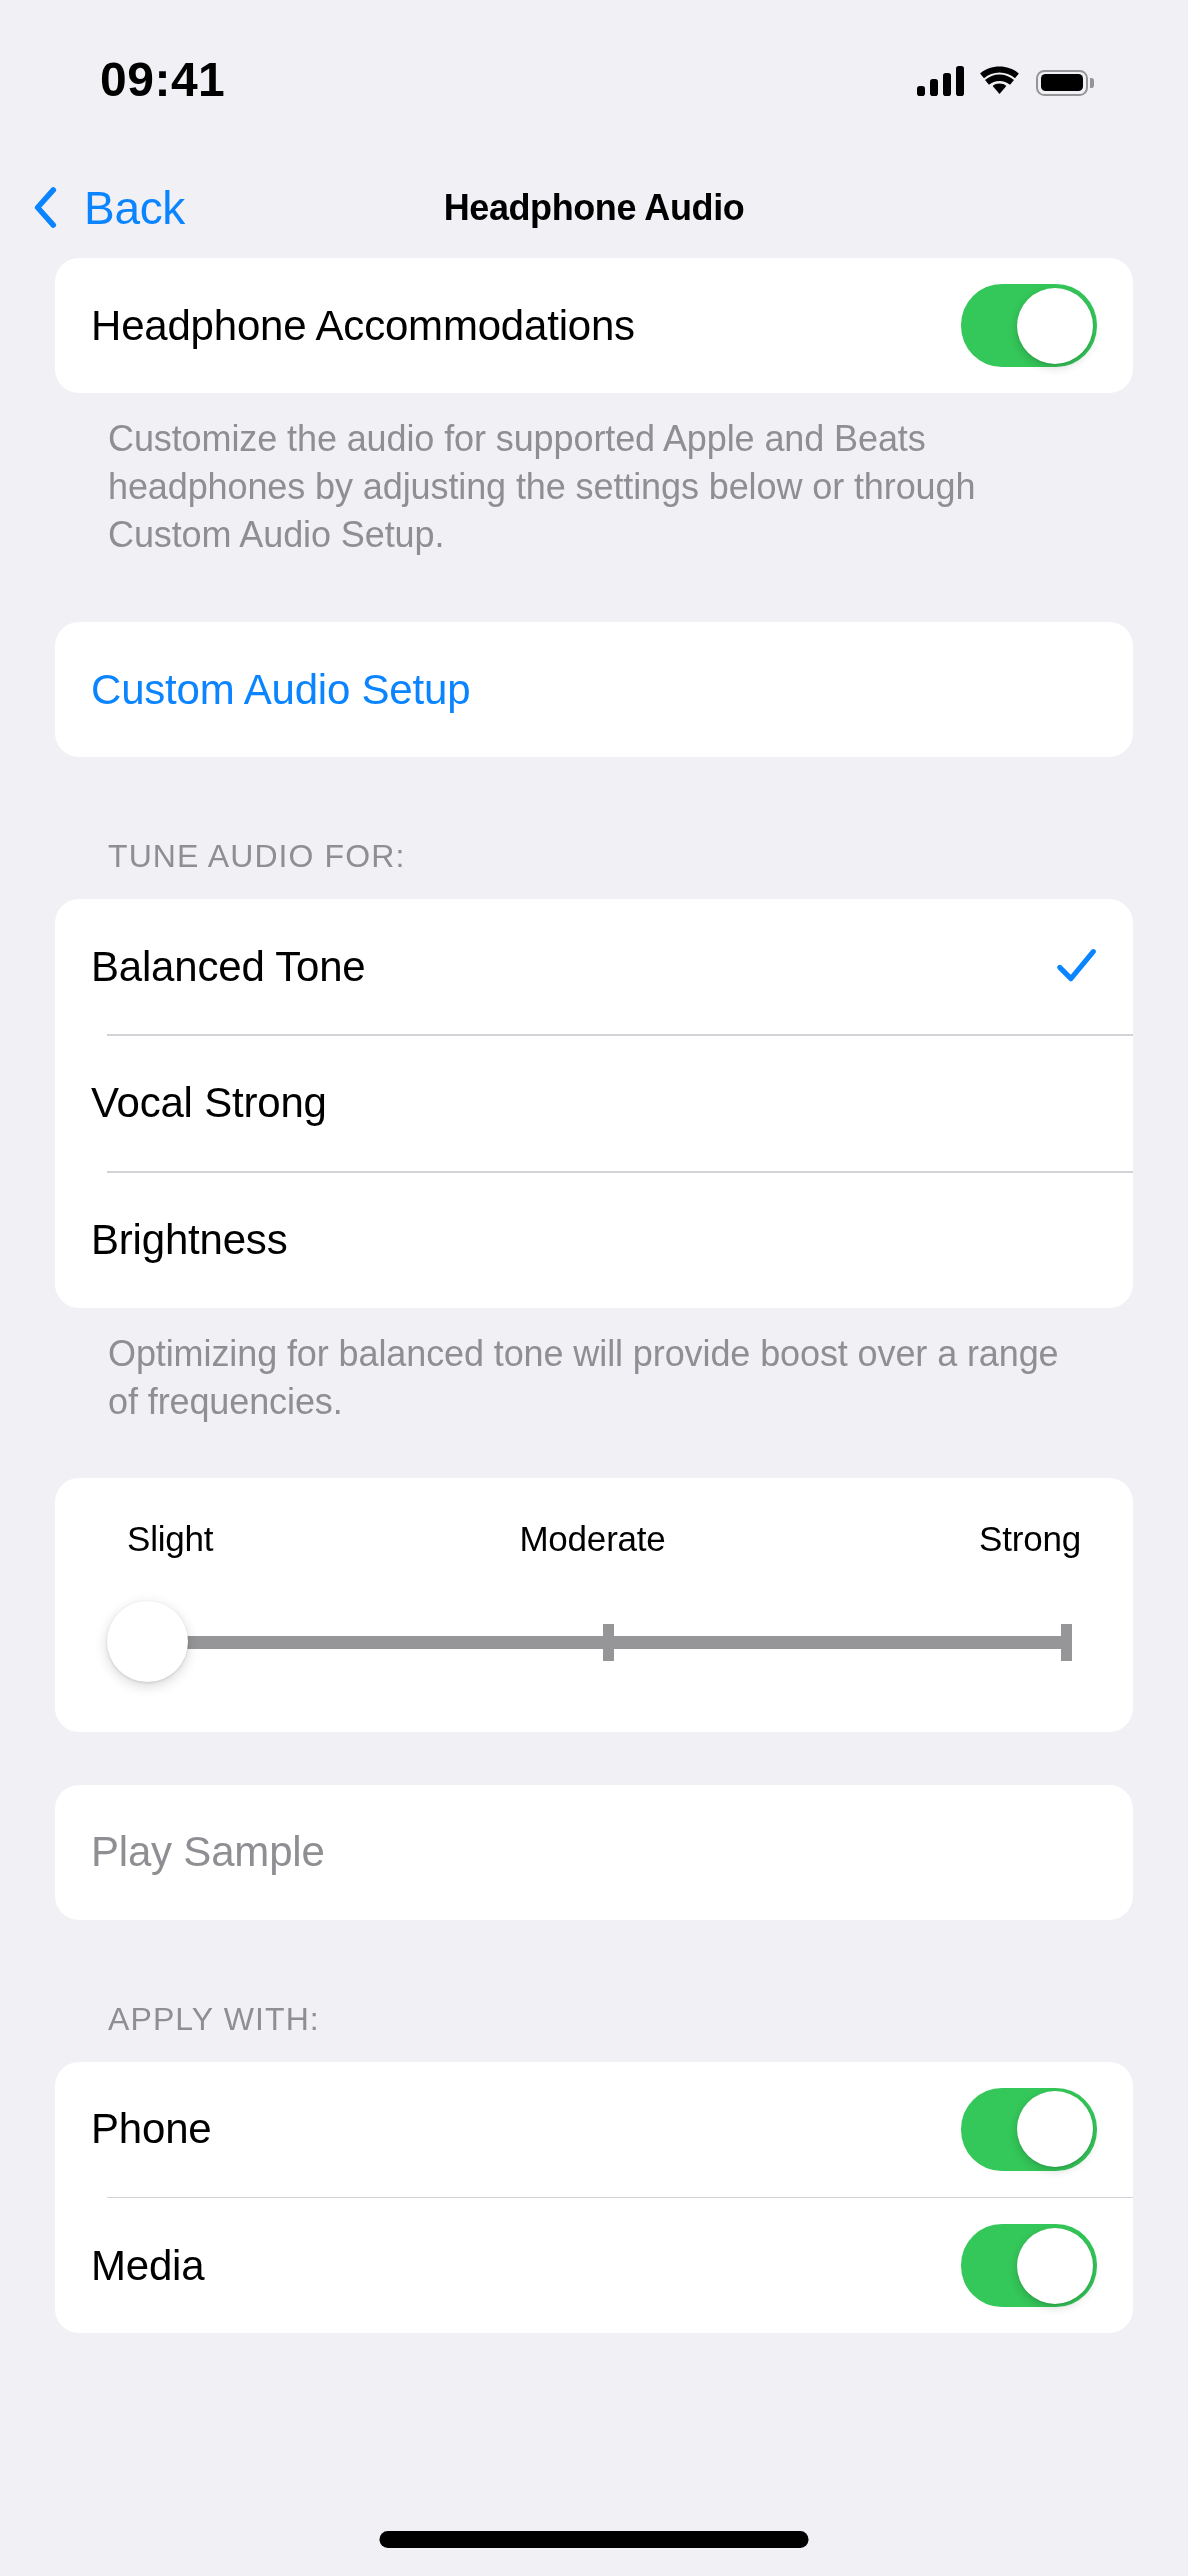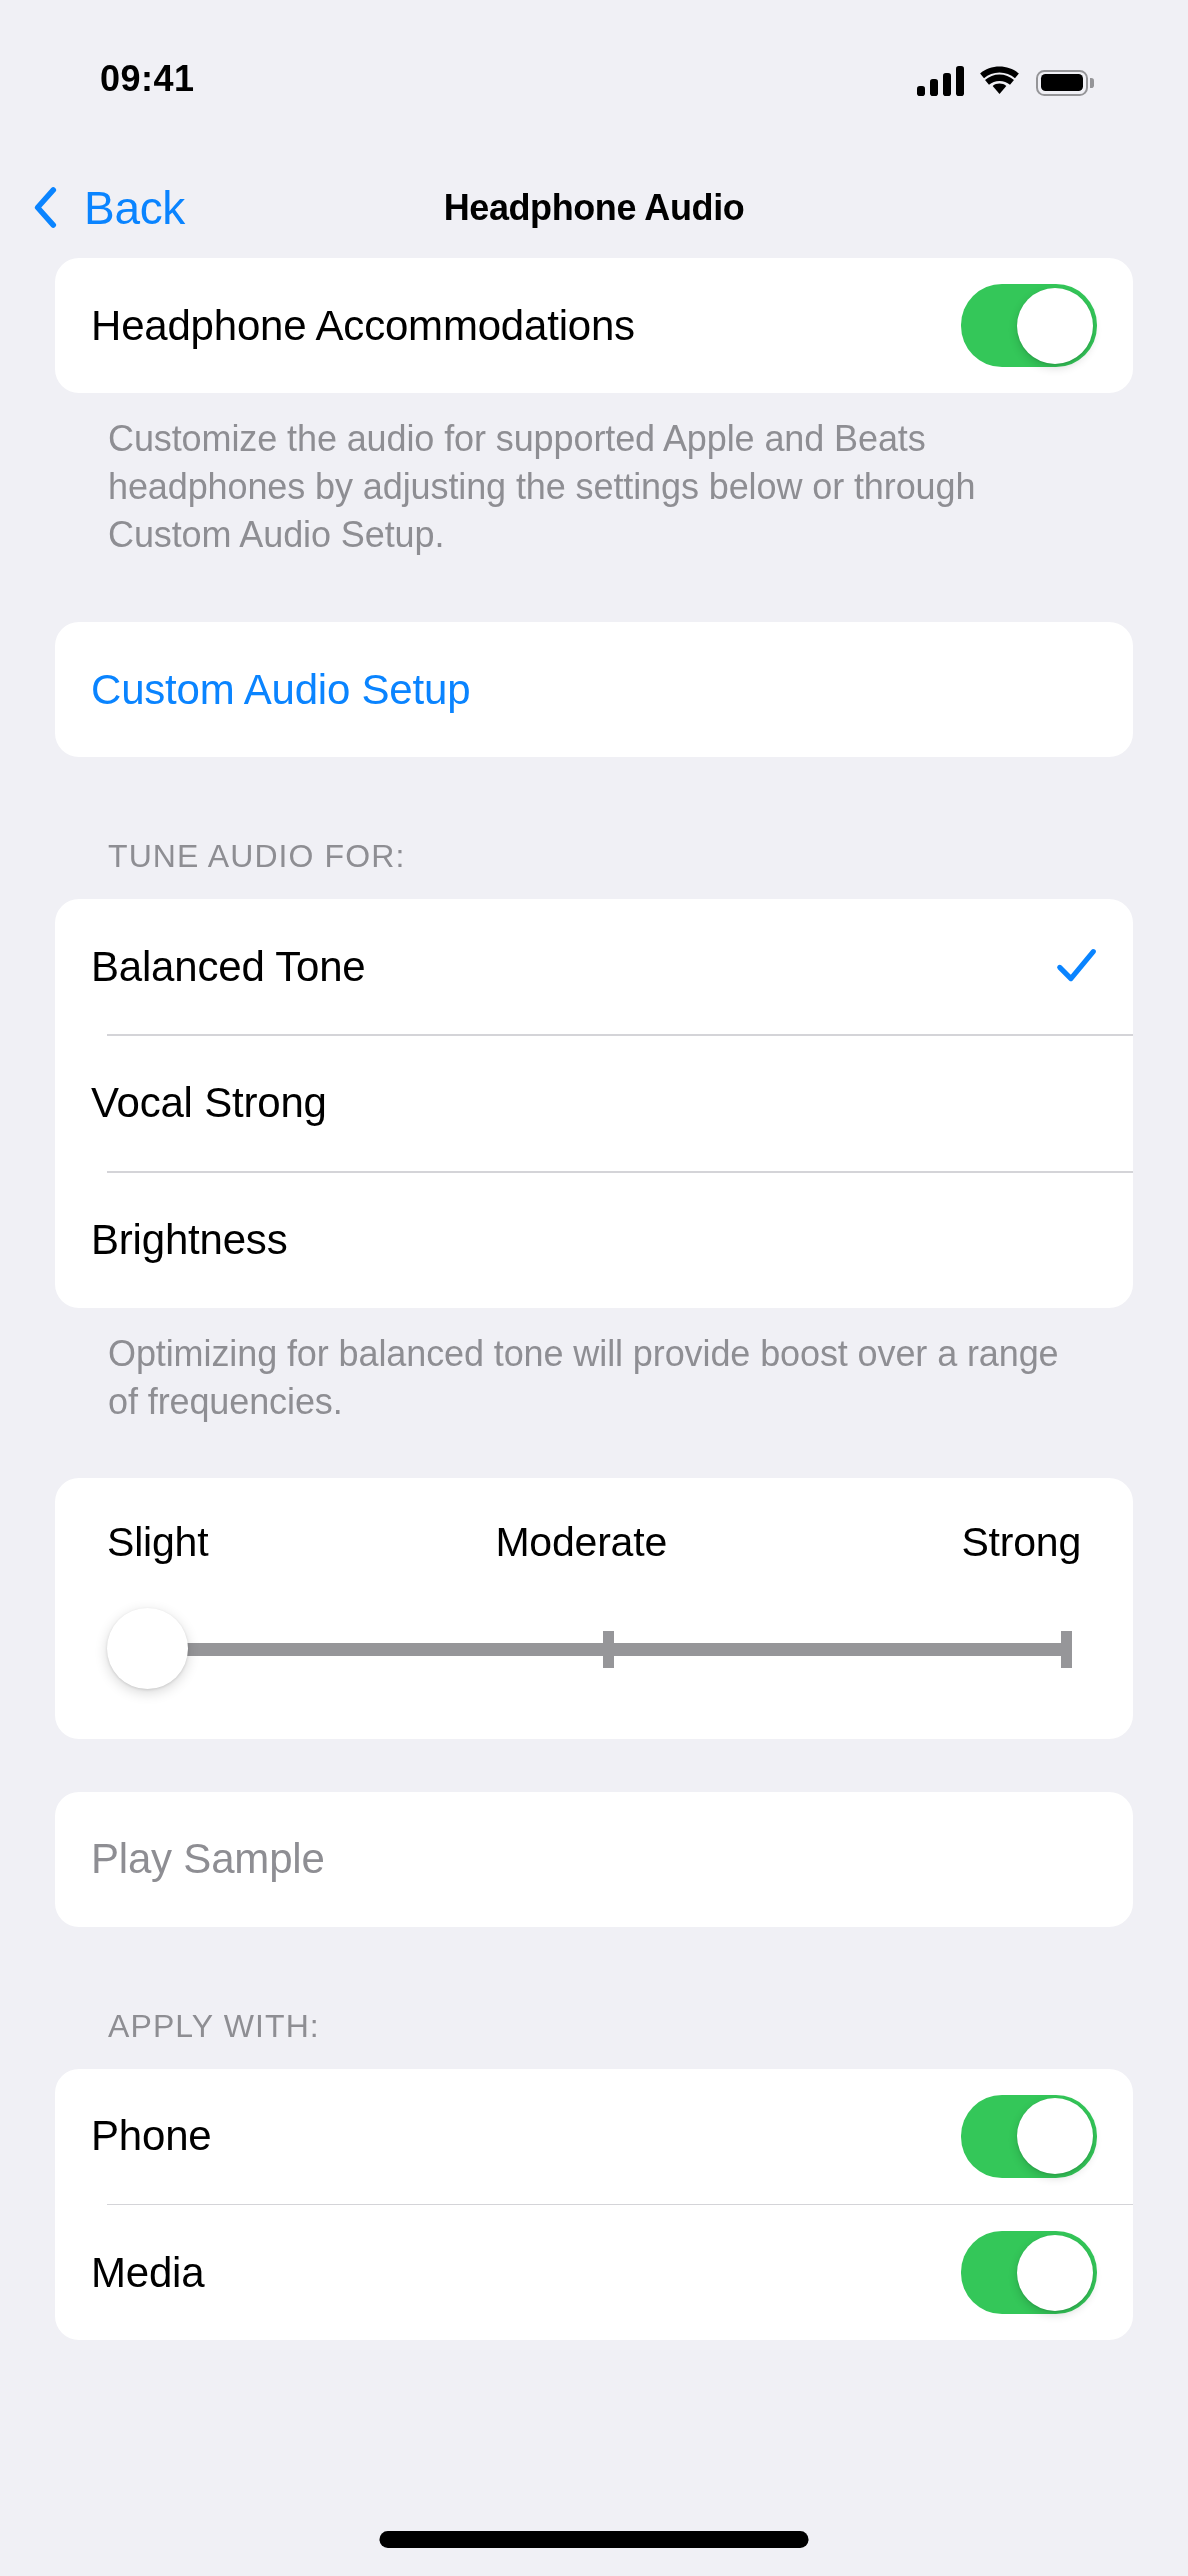--- a/index.html
+++ b/index.html
@@ -12,21 +12,21 @@
     position:relative;
   }
 
   
   .statusbar{
     position:absolute; top:0; left:0; width:1188px; height:138px;
     display:flex; align-items:center; justify-content:space-between;
     padding:0 100px 0 100px; box-sizing:border-box;
   }
   .sb-time{
-    font-size:36px; font-weight:bold; color:#000;
+    font-size:48px; font-weight:bold; color:#000;
     letter-spacing:0.5px; margin-top:20px;
   }
   .sb-right{ display:flex; align-items:flex-end; gap:16.6px; margin-top:22px; }
   .sig{ display:flex; align-items:flex-end; gap:4.6px; height:31px; }
   .sig i{ display:block; width:8.3px; background:#000; border-radius:2.8px; }
   .sig i:nth-child(1){ height:10px; }
   .sig i:nth-child(2){ height:16.6px; }
   .sig i:nth-child(3){ height:23px; }
   .sig i:nth-child(4){ height:30px; }
   .wifi{ width:39px; height:29.5px; }
@@ -100,22 +100,23 @@
   }
   .toggle.on .knob{ right:3.7px; }
 
   
   .check{ width:41px; height:41px; flex:none; }
 
   
   .slider-card{ padding:41px 52px 50px 52px; box-sizing:border-box; }
   .slider-labels{
     display:flex; justify-content:space-between; align-items:baseline;
-    font-size:41px; color:#000; letter-spacing:-0.2px;
+    font-size:35px; color:#000; letter-spacing:-0.2px;
     margin-bottom:42px;
+    margin-left:20px;
   }
   .slider-labels span:nth-child(2){ transform:translateX(-3.7px); }
   .slider-wrap{ position:relative; height:81px; }
   .track{
     position:absolute; left:31px; right:9.2px; top:35px; height:13px;
     background:#969699; border-radius:0;
   }
   .tick{
     position:absolute; width:11px; height:37px; background:#969699;
     top:23px;

